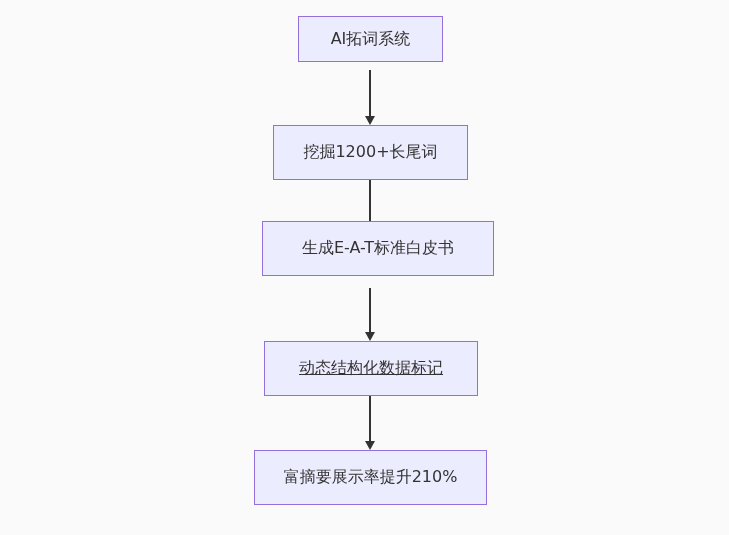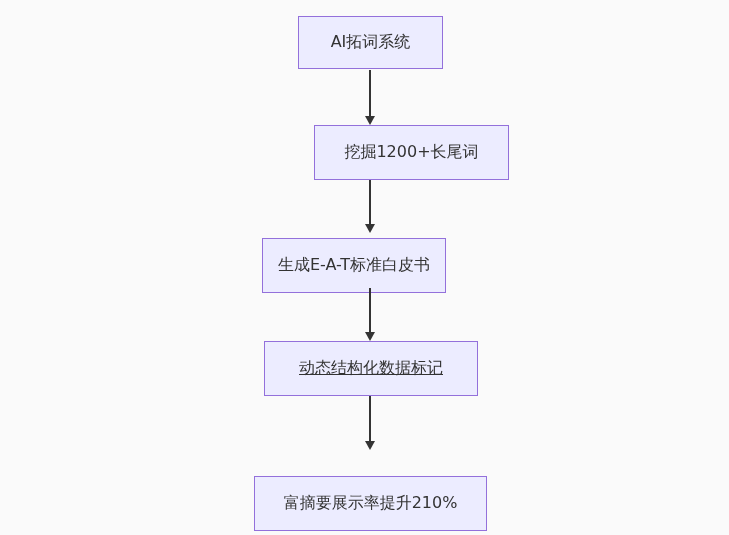--- a/index.html
+++ b/index.html
@@ -20,25 +20,25 @@
     background: var(--node-fill, #ECECFF);
     border: 1.5px solid var(--node-border, #9370DB);
     display: flex;
     align-items: center;
     justify-content: center;
     font-size: 16px;
     color: var(--text, #333333);
     text-align: center;
     white-space: nowrap;
   }
-  .node-1 { left: 298px; top: 16px;  width: 145px; height: 53px; }
-  .node-2 { left: 273px; top: 125px; width: 195px; height: 55px; margin-left: 41px; }
-  .node-3 { left: 262px; top: 238px; width: 184px; height: 55px; }
+  .node-1 { left: 298px; top: 16px;  width: 145px; height: 46px; }
+  .node-2 { left: 273px; top: 125px; width: 195px; height: 55px; }
+  .node-3 { left: 262px; top: 221px; width: 232px; height: 55px; }
   .node-4 { left: 264px; top: 341px; width: 214px; height: 55px; text-decoration: underline; }
-  .node-5 { left: 254px; top: 450px; width: 233px; height: 55px; margin-top: 26px; }
+  .node-5 { left: 254px; top: 450px; width: 233px; height: 55px; }
 
   .edge {
     position: absolute;
     left: 365px;
     width: 10px;
   }
   .edge-1 { top: 70px;  height: 55px; }
   .edge-2 { top: 180px; height: 53px; }
   .edge-3 { top: 288px; height: 53px; }
   .edge-4 { top: 396px; height: 54px; }

